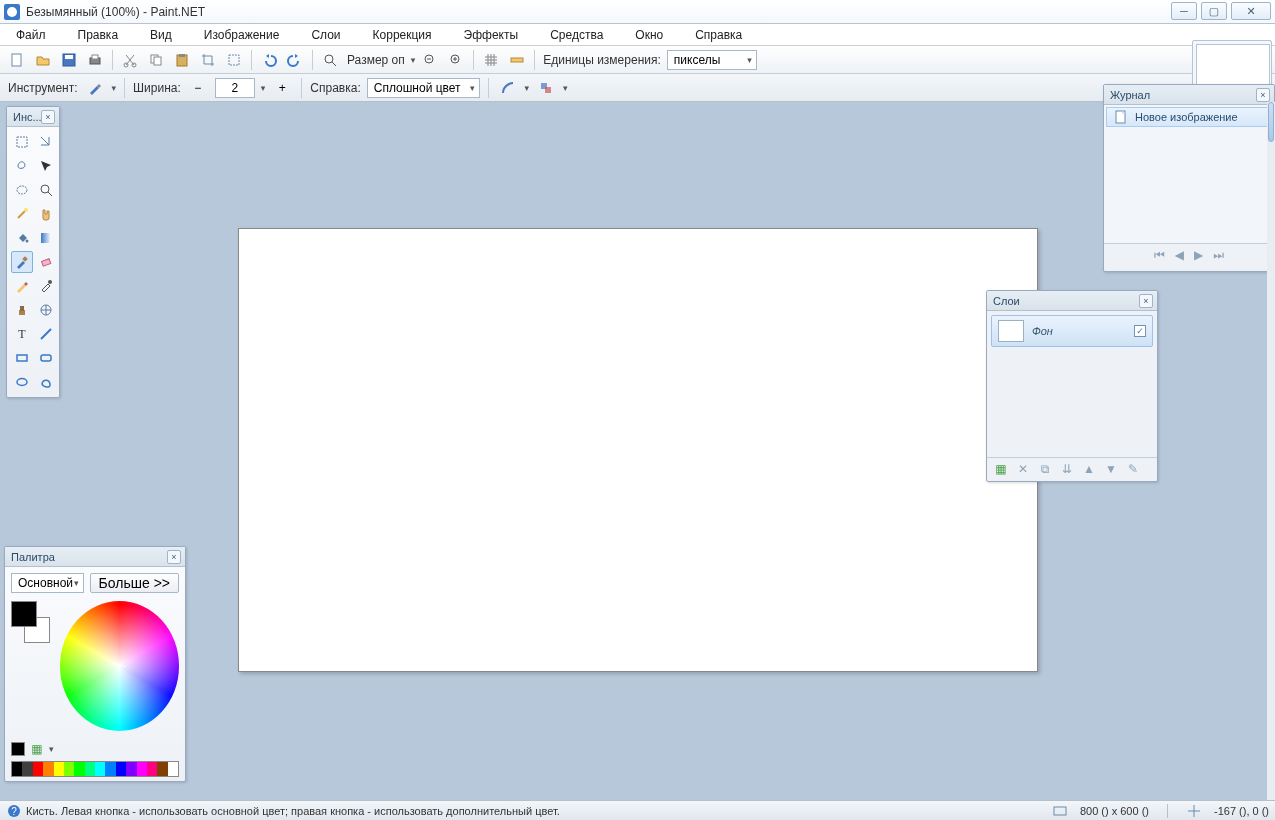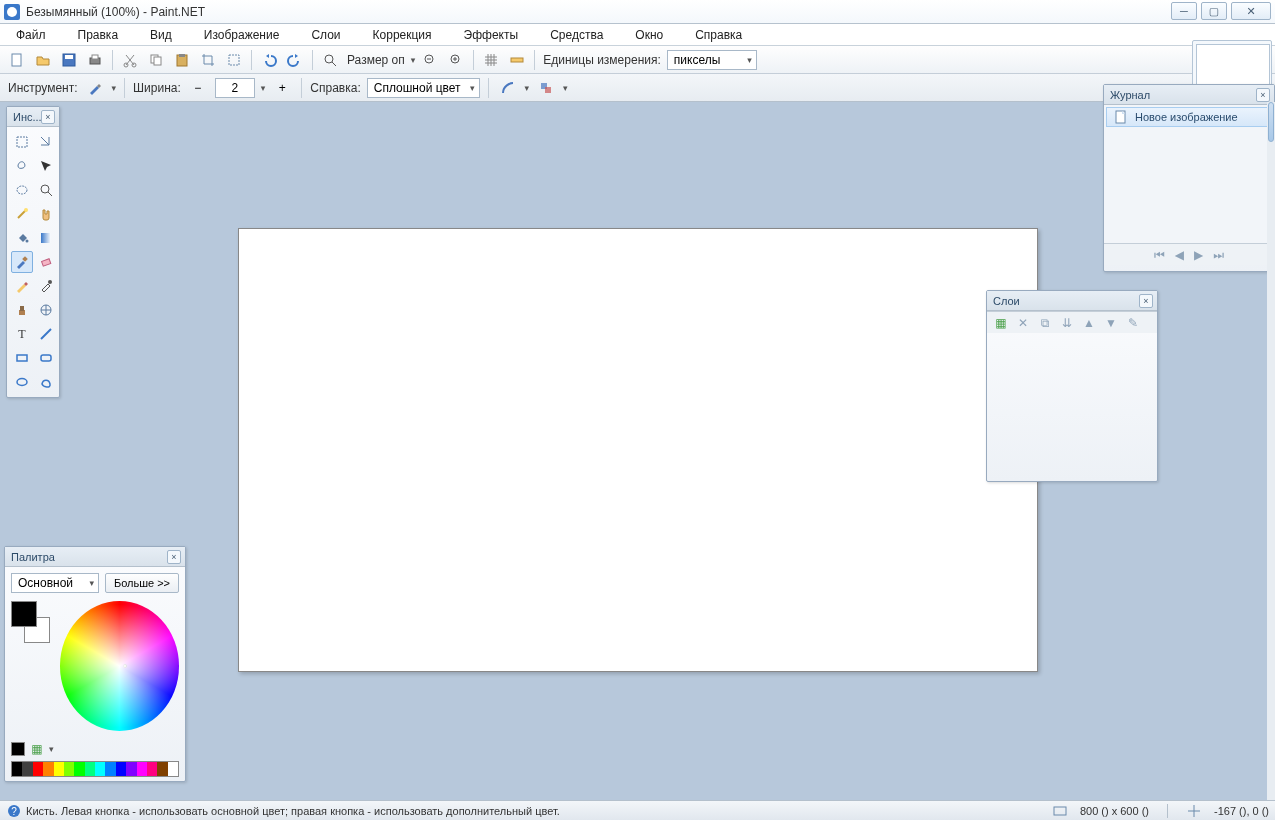--- a/index.html
+++ b/index.html
@@ -63,21 +63,21 @@
 .layer-name{flex:1;font-style:italic;color:#3a5870;font-size:11px;}
 .layer-check{width:12px;height:12px;border:1px solid #7a92aa;background:#fff;display:flex;align-items:center;justify-content:center;font-size:9px;color:#3a78c9;}
 .layers-footer{height:22px;border-top:1px solid #c4ced8;display:flex;align-items:center;padding:0 6px;gap:6px;background:#eef2f6;}
 .layer-act{width:16px;height:16px;display:flex;align-items:center;justify-content:center;font-size:12px;color:#8ea3b8;cursor:default;}
 
 
 .palette-panel{left:4px;top:444px;width:182px;height:236px;}
 .palette-panel .panel-body{padding:6px;height:192px;}
 .palette-top{display:flex;gap:6px;margin-bottom:8px;align-items:center;}
 .palette-dd{flex:1;}
-.more-btn{height:20px;padding:0 8px;border:1px solid #a8b8c8;background:linear-gradient(to bottom,#fefefe,#eaeef3);font-size:11px;display:flex;align-items:center;cursor:default;border-radius:2px;}
+.more-btn{height:20px;padding:0 8px;border:1px solid #a8b8c8;background:linear-gradient(to bottom,#fefefe,#eaeef3);font-size:14px;display:flex;align-items:center;cursor:default;border-radius:2px;}
 .palette-mid{display:flex;gap:10px;}
 .color-swatches{width:42px;height:42px;position:relative;}
 .swatch-primary{position:absolute;left:0;top:0;width:26px;height:26px;background:#000;border:1px solid #888;}
 .swatch-secondary{position:absolute;right:0;bottom:0;width:26px;height:26px;background:#fff;border:1px solid #888;}
 .color-wheel{width:130px;height:130px;border-radius:50%;background:conic-gradient(red,magenta,blue,cyan,lime,yellow,red);position:relative;}
 .color-wheel::after{content:"";position:absolute;inset:0;border-radius:50%;background:radial-gradient(circle,#fff 0%,rgba(255,255,255,0) 70%);}
 .wheel-handle{position:absolute;left:63px;top:63px;width:4px;height:4px;border:1px solid #000;background:#fff;border-radius:50%;}
 .palette-foot{position:absolute;bottom:24px;left:6px;right:6px;display:flex;align-items:center;gap:4px;}
 .foot-swatch{width:14px;height:14px;background:#000;border:1px solid #888;}
 .color-row{position:absolute;bottom:4px;left:6px;right:6px;height:16px;display:grid;grid-template-columns:repeat(16,1fr);gap:0;border:1px solid #888;}
@@ -427,20 +427,27 @@
       <span class="hist-nav">◀</span>
       <span class="hist-nav">▶</span>
       <span class="hist-nav">⏭</span>
     </div>
   </div>
 
   <div class="panel layers-panel">
     <div class="panel-header">
       <span>Слои</span>
       <span class="close-x">×</span>
+    </div>
+    <div class="panel-body">
+      <div class="layer-item">
+        <div class="layer-thumb"></div>
+        <span class="layer-name">Фон</span>
+        <span class="layer-check">✓</span>
+      </div>
     </div>
     <div class="layers-footer">
       <span class="layer-act" style="color:#4aa04a;">▦</span>
       <span class="layer-act">✕</span>
       <span class="layer-act">⧉</span>
       <span class="layer-act">⇊</span>
       <span class="layer-act">▲</span>
       <span class="layer-act">▼</span>
       <span class="layer-act">✎</span>
     </div>

